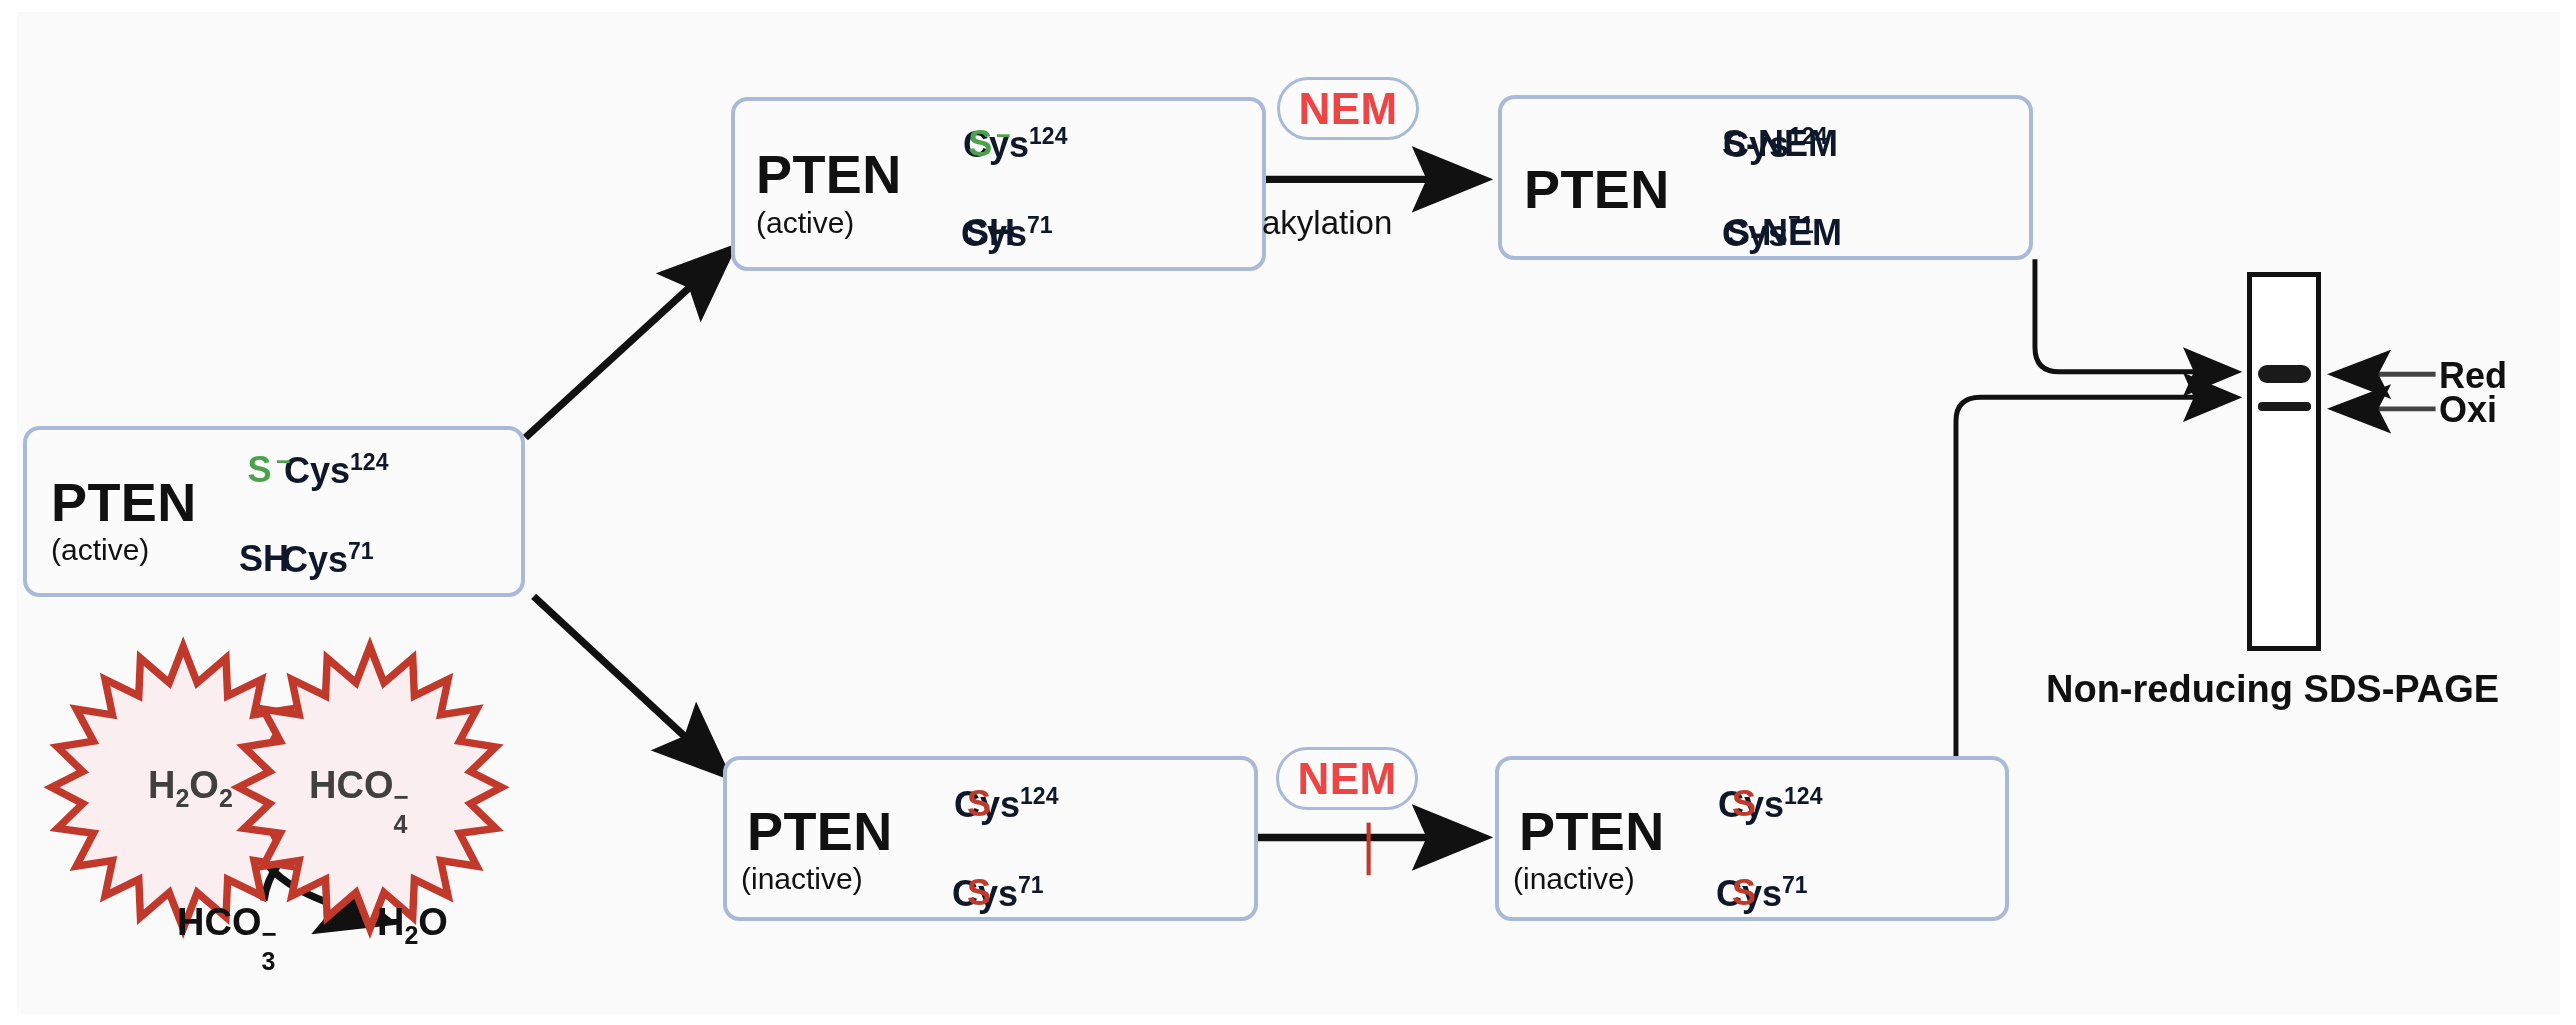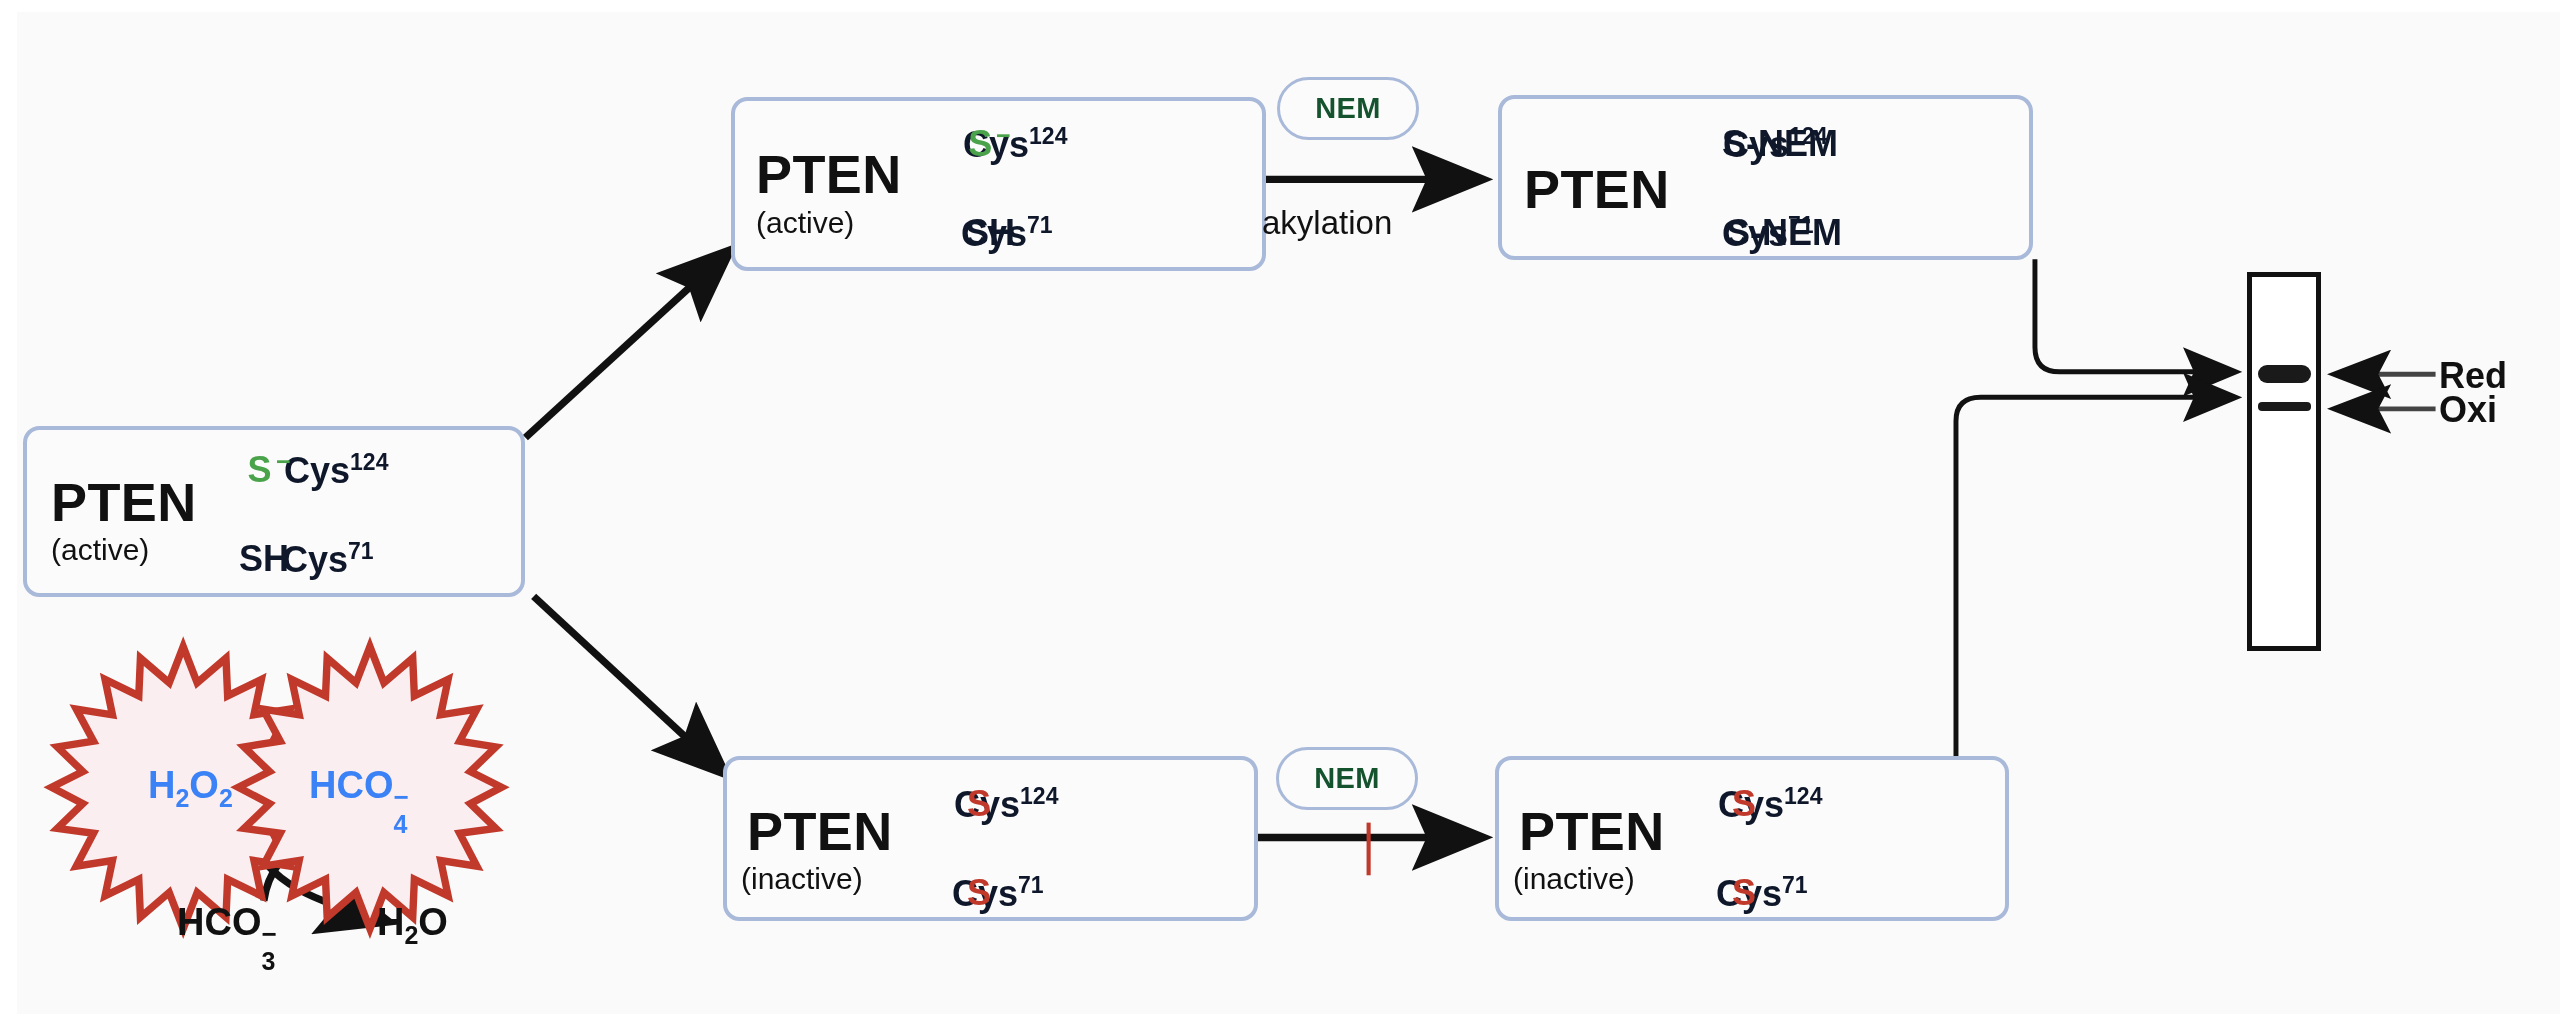--- a/index.html
+++ b/index.html
@@ -23,21 +23,21 @@
     box-sizing:border-box;
   }
   .pill{
     position:absolute;
     background:#fbfbfb;
     border:3.3px solid #a9b9da;
     border-radius:33px;
     box-sizing:border-box;
     display:flex;align-items:center;justify-content:center;
   }
-  .pill-label{font-size:29px;font-weight:700;color:#14532d;letter-spacing:0.4px;}
+  .pill-label{font-size:44px;font-weight:700;color:#ef4444;letter-spacing:0.4px;}
   .pt-name{
     position:absolute;font-size:54px;font-weight:700;color:#111;
     letter-spacing:0.4px;white-space:nowrap;
   }
   .pt-state{
     position:absolute;font-size:30px;font-weight:400;color:#111;
     white-space:nowrap;
   }
   .res{
     position:absolute;font-size:36px;font-weight:700;color:#0f172a;
@@ -45,21 +45,21 @@
   }
   .res sup{font-size:23px;font-weight:700;vertical-align:super;}
   .s-green{color:#4aa34a;}
   .s-red{color:#c0392b;}
   .res .sup-minus{font-size:25px;vertical-align:super;}
   .edge-label{
     position:absolute;font-size:33px;font-weight:400;color:#111;
     white-space:nowrap;
   }
   .burst-label{
-    position:absolute;font-size:38px;font-weight:700;color:#3b82f6;
+    position:absolute;font-size:38px;font-weight:700;color:#404040;
     white-space:nowrap;z-index:5;
   }
   .burst-label sub{font-size:25px;vertical-align:sub;}
   .burst-label .ovr{font-size:26px;vertical-align:super;}
   .chem{
     position:absolute;font-size:38px;font-weight:700;color:#111;white-space:nowrap;
   }
   .chem sub{font-size:25px;vertical-align:sub;}
   .chem .ovr{font-size:26px;vertical-align:super;}
   .gel-lane{
@@ -278,15 +278,16 @@
   </div>
   <div class="res s-red" style="left:1732px;top:872px;">S</div>
 
   <div class="gel-lane" style="left:2247px;top:272px;width:74px;height:379px;"></div>
   <div class="band" style="left:2258px;top:365px;width:53px;height:18px;border-radius:9px;"></div>
   <div class="band" style="left:2258px;top:402px;width:53px;height:9px;border-radius:4.1px;"></div>
 
   <div class="gel-tag" style="left:2439px;top:355px;">Red</div>
   <div class="gel-tag" style="left:2439px;top:389px;">Oxi</div>
 
+  <div class="gel-caption" style="left:2046px;top:668px;">Non-reducing SDS-PAGE</div>
 
 </div>
 
 
 </body></html>

